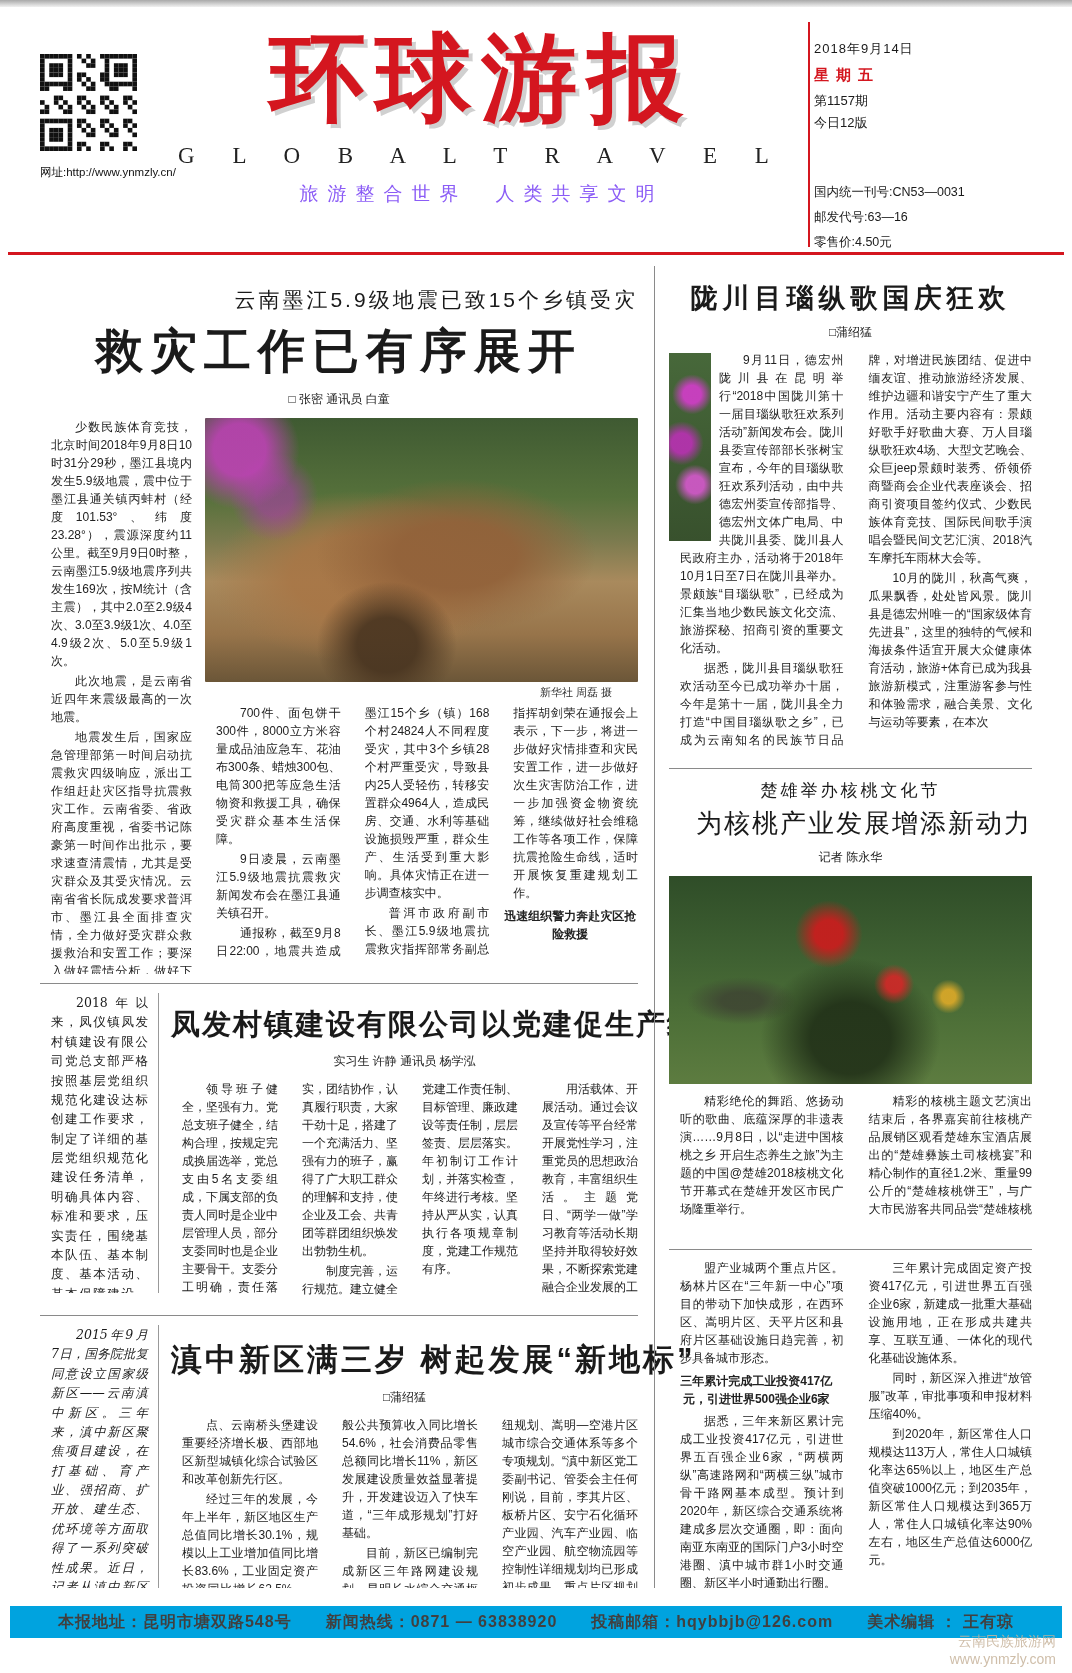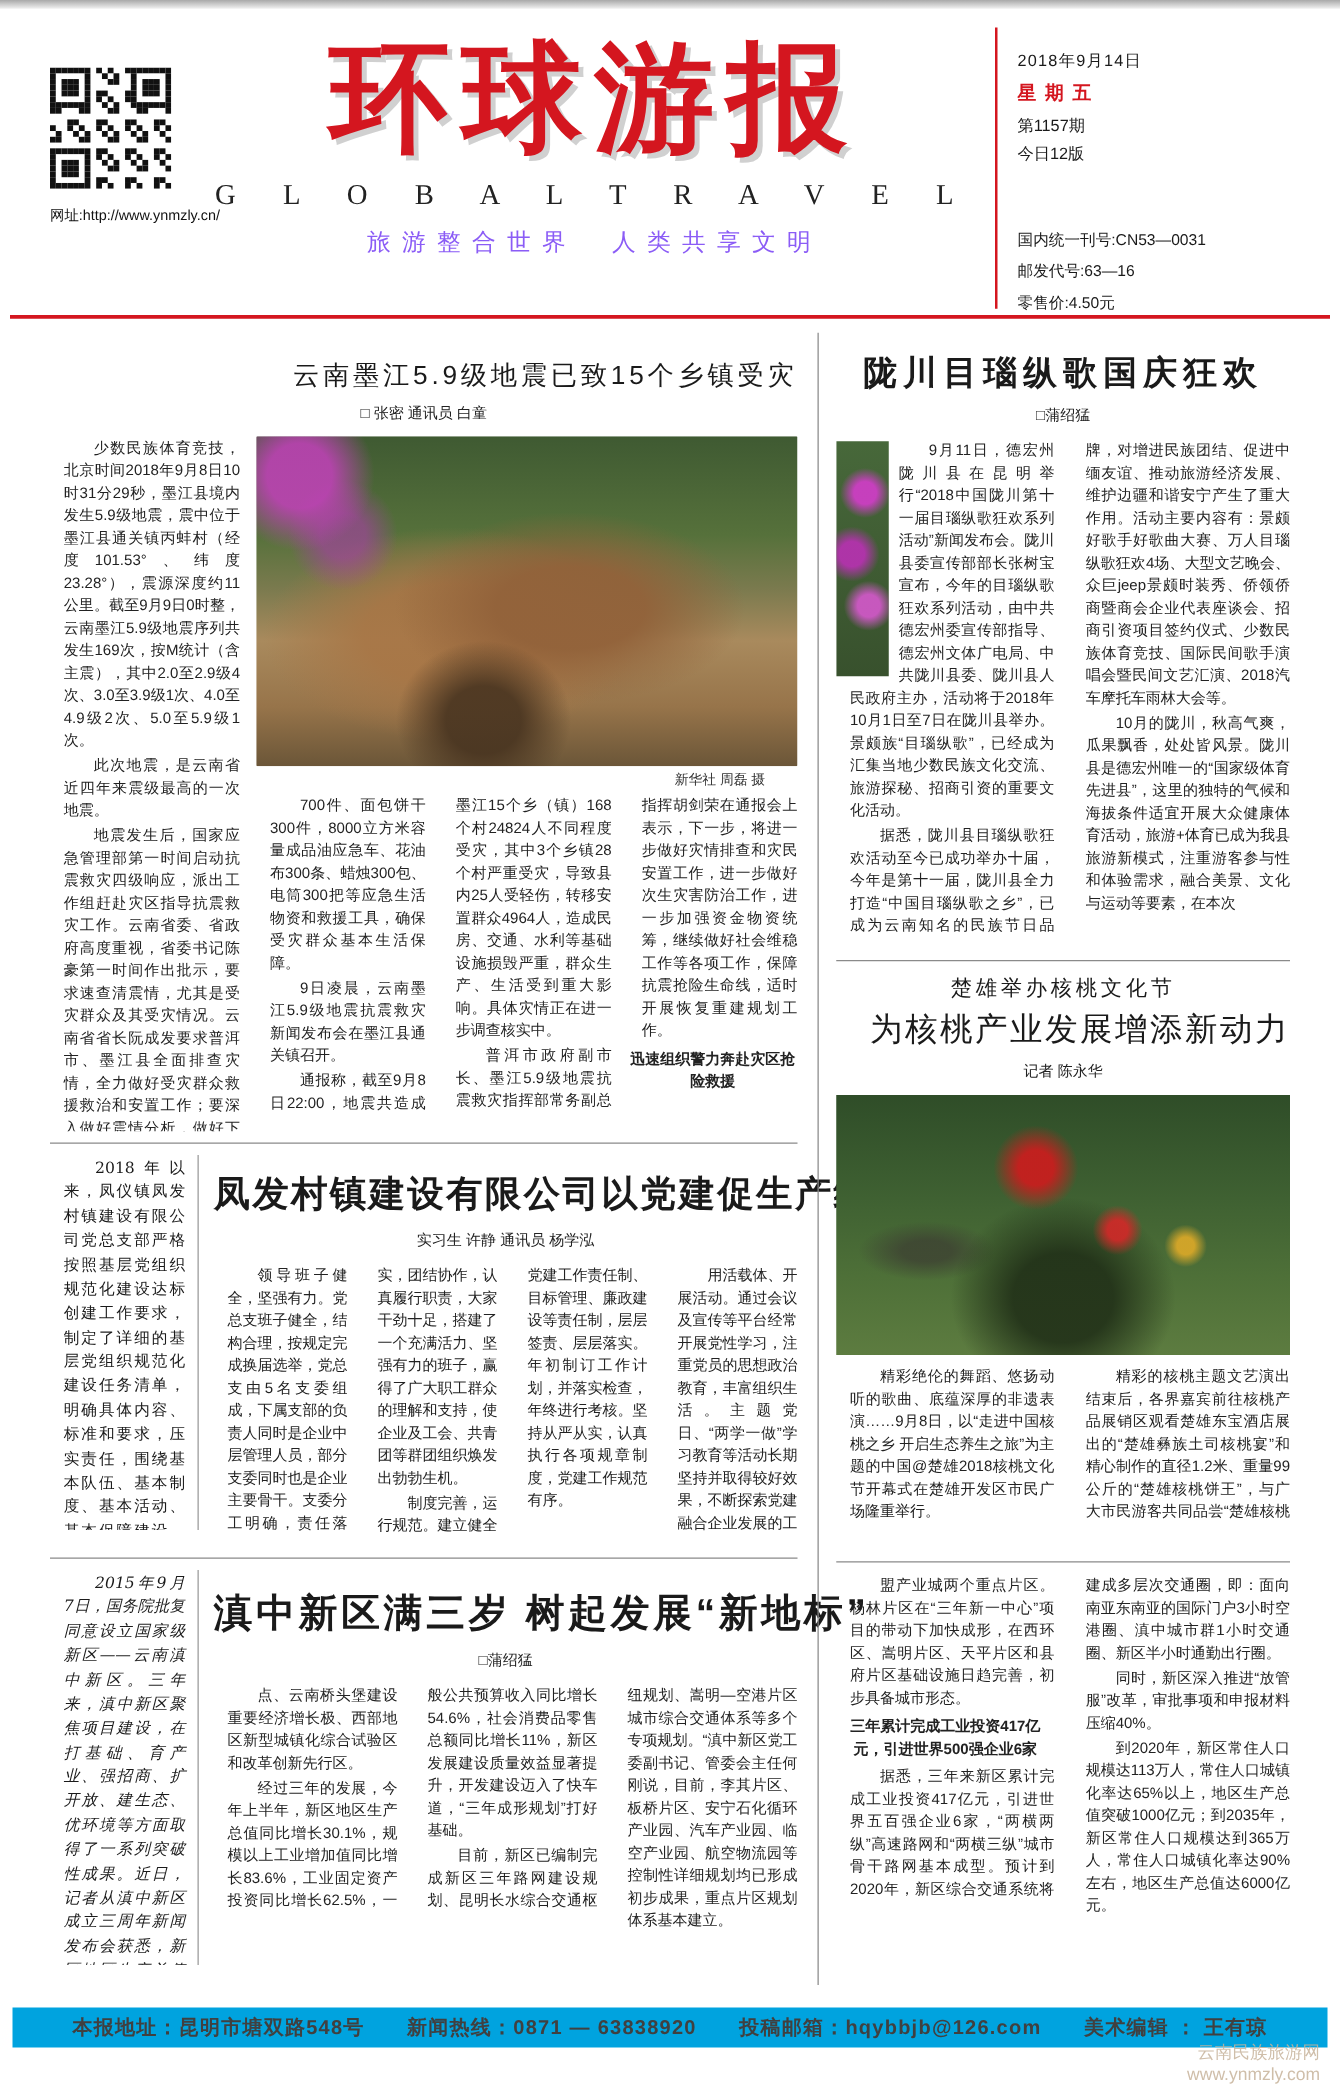--- a/index.html
+++ b/index.html
@@ -13,21 +13,21 @@
   .qr-block{width:115px;padding-top:32px;}
   .qr-box{width:97px;height:97px;}
   .site-url{font-size:11.5px;margin-top:14px;white-space:nowrap;color:#111;}
   .title-block{flex:1;text-align:center;padding-top:6px;}
   .paper-title{font-family:"DejaVu Serif","Liberation Serif",serif;font-weight:bold;
                font-size:96px;line-height:1.05;color:#d4161f;letter-spacing:10px;
                text-shadow:4px 4px 0 rgba(120,120,120,.35);white-space:nowrap;}
   .paper-en{font-family:"Liberation Serif",serif;font-size:23px;letter-spacing:16px;
             margin-top:14px;color:#222;white-space:nowrap;}
   .paper-slogan{font-size:19px;letter-spacing:9px;margin-top:12px;color:#8b5cf6;white-space:nowrap;}
-  .info-block{width:218px;border-left:2px solid #d4161f;padding-left:16px;
+  .info-block{width:218px;border-left:2px solid #d4161f;padding-left:4px;
               padding-top:16px;font-size:13px;line-height:1.7;}
   .info-date{letter-spacing:1px;}
   .info-weekday{color:#d4161f;font-size:15px;font-weight:bold;letter-spacing:7px;margin:2px 0;}
   .info-small{margin-top:46px;font-size:12.5px;line-height:2.0;white-space:nowrap;}
   .red-rule{position:absolute;top:252px;left:8px;right:8px;height:3px;background:#d4161f;}
 
   
   .content{position:absolute;top:266px;left:40px;right:40px;height:1322px;display:flex;gap:16px;overflow:hidden;}
   .col-main{width:598px;flex:none;}
   .col-side{flex:1;border-left:1px solid #8a8a8a;padding-left:14px;min-width:0;}
@@ -320,20 +320,21 @@
     </div>
   </div>
   <div class="red-rule"></div>
 
   <div class="content">
 
     <div class="col-main">
 
       <div>
         <div class="kicker">云南墨江5.9级地震已致15个乡镇受灾</div>
+        <div class="main-head">救灾工作已有序展开</div>
         <div class="byline">□ 张密 通讯员 白童</div>
         <div class="quake-body">
           <div class="quake-c1 bodytext">
               <p class="p">少数民族体育竞技，北京时间2018年9月8日10时31分29秒，墨江县境内发生5.9级地震，震中位于墨江县通关镇丙蚌村（经度101.53°、纬度23.28°），震源深度约11公里。截至9月9日0时整，云南墨江5.9级地震序列共发生169次，按M统计（含主震），其中2.0至2.9级4次、3.0至3.9级1次、4.0至4.9级2次、5.0至5.9级1次。</p>
               <p class="p">此次地震，是云南省近四年来震级最高的一次地震。</p>
               <p class="p">地震发生后，国家应急管理部第一时间启动抗震救灾四级响应，派出工作组赶赴灾区指导抗震救灾工作。云南省委、省政府高度重视，省委书记陈豪第一时间作出批示，要求速查清震情，尤其是受灾群众及其受灾情况。云南省省长阮成发要求普洱市、墨江县全面排查灾情，全力做好受灾群众救援救治和安置工作；要深入做好震情分析，做好下步工作安排。省政府副省长和率工作组赶赴灾区指导抗震救灾工作。</p>
             </div>
           <div class="quake-right">
             <div class="photo-main"></div>
             <div class="photo-caption">新华社 周磊 摄</div>
@@ -408,20 +409,21 @@
             <p class="p">精彩的核桃主题文艺演出结束后，各界嘉宾前往核桃产品展销区观看楚雄东宝酒店展出的“楚雄彝族土司核桃宴”和精心制作的直径1.2米、重量99公斤的“楚雄核桃饼王”，与广大市民游客共同品尝“楚雄核桃好味道”，亲身体验核桃节的欢乐气氛。</p>
           </div>
       </div>
 
       <hr class="hdiv">
 
       <div class="dz-right-body bodytext">
           <p class="p">盟产业城两个重点片区。杨林片区在“三年新一中心”项目的带动下加快成形，在西环区、嵩明片区、天平片区和县府片区基础设施日趋完善，初步具备城市形态。</p>
           <p class="sub">三年累计完成工业投资417亿元，引进世界500强企业6家</p>
           <p class="p">据悉，三年来新区累计完成工业投资417亿元，引进世界五百强企业6家，“两横两纵”高速路网和“两横三纵”城市骨干路网基本成型。预计到2020年，新区综合交通系统将建成多层次交通圈，即：面向南亚东南亚的国际门户3小时空港圈、滇中城市群1小时交通圈、新区半小时通勤出行圈。</p>
+          <p class="p">三年累计完成固定资产投资417亿元，引进世界五百强企业6家，新建成一批重大基础设施用地，正在形成共建共享、互联互通、一体化的现代化基础设施体系。</p>
           <p class="p">同时，新区深入推进“放管服”改革，审批事项和申报材料压缩40%。</p>
           <p class="p">到2020年，新区常住人口规模达113万人，常住人口城镇化率达65%以上，地区生产总值突破1000亿元；到2035年，新区常住人口规模达到365万人，常住人口城镇化率达90%左右，地区生产总值达6000亿元。</p>
         </div>
     </div>
   </div>
 
   <div class="footer-bar">
     <span>本报地址：昆明市塘双路548号　　新闻热线：0871 — 63838920　　投稿邮箱：hqybbjb@126.com　　美术编辑 ： 王有琼</span>
   </div>
   <div class="watermark">

